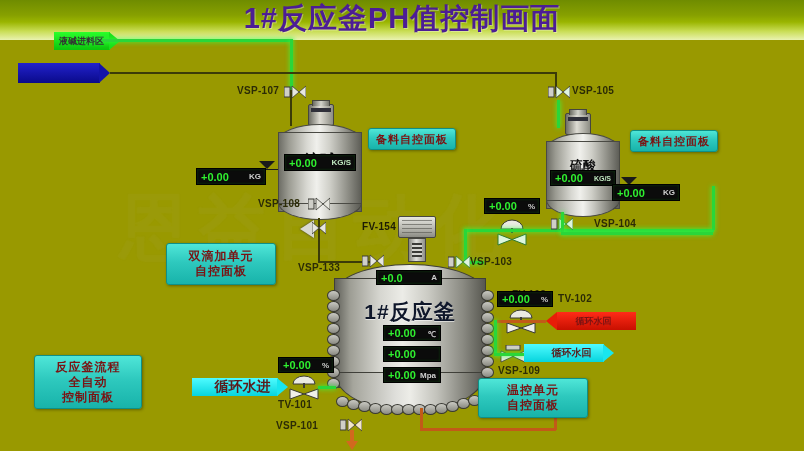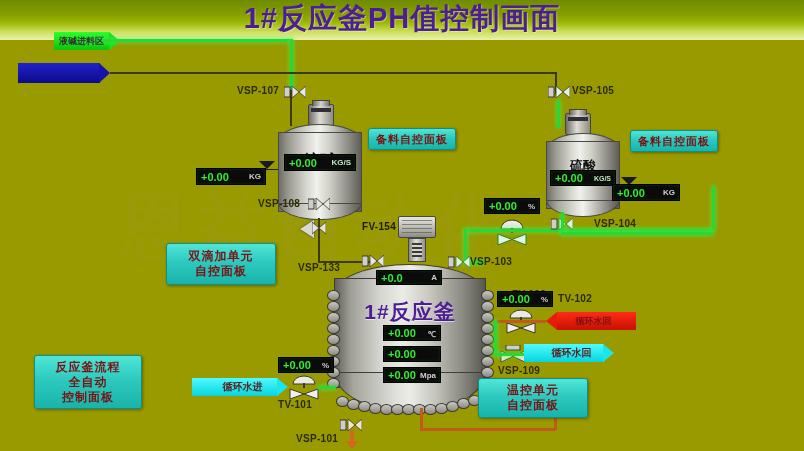--- a/index.html
+++ b/index.html
@@ -159,21 +159,21 @@
     border-radius:0 0 50% 50% / 0 0 100% 100%;
   }
   .coil {
     position:absolute; width:13px; height:11px;
     border:1px solid #3a3a34;
     border-radius:50%;
     background:linear-gradient(180deg,#c9c9c2,#8a8a82);
   }
   .rname {
     position:absolute; left:0; right:0; top:34px;
-    text-align:center; font-size:21px; font-weight:bold; color:#4c1d95;
+    text-align:center; font-size:21px; font-weight:bold; color:#0f172a;
     text-shadow:0 1px 0 rgba(255,255,255,.55);
     letter-spacing:1px;
   }
 
   
   .valve { position:absolute; }
   .valve .bowtie {
     position:absolute; left:0; top:0; width:100%; height:100%;
   }
   .vlabel {
@@ -518,32 +518,32 @@
       <path d="M5 10 A11 8 0 0 1 27 10 Z" fill="#eaeae2" stroke="#3a3a34" stroke-width="1"></path>
       <rect x="15" y="9" width="2" height="5" fill="#3a3a34"></rect>
       <polygon points="2,15 2,25 16,20" fill="#f0efe8" stroke="#3a3a34" stroke-width="1"></polygon>
       <polygon points="30,15 30,25 16,20" fill="#f0efe8" stroke="#3a3a34" stroke-width="1"></polygon>
     </svg>
   </div>
   <div class="vlabel" style="left:278px; top:399px;">TV-101</div>
   <div class="flow-arrow ar-cyan" style="left:192px; top:378px; width:96px; height:18px; justify-content:center;">
     <div class="body"></div>
       <div class="tip"></div>
-    <span class="lbl" style="color:#5a1b1b;font-size:10px;">循环水进</span>
+    <span class="lbl" style="color:#5a1b1b;font-size:14px;">循环水进</span>
   </div>
   <div class="pipe green h" style="left:318px; top:386px; width:18px;"></div>
 
   <div class="valve" style="left:340px; top:417px; width:22px; height:16px;">
     <svg class="bowtie" viewBox="0 0 22 16">
       <rect x="0" y="3" width="6" height="10" fill="#cfcfc8" stroke="#3a3a34"></rect>
       <polygon points="8,2 8,14 15,8" fill="#f3e7c9" stroke="#3a3a34" stroke-width="0.8"></polygon>
       <polygon points="22,2 22,14 15,8" fill="#f3e7c9" stroke="#3a3a34" stroke-width="0.8"></polygon>
     </svg>
   </div>
-  <div class="vlabel" style="left:296px; top:420px;margin-top:13px;">VSP-101</div>
+  <div class="vlabel" style="left:276px; top:420px;">VSP-101</div>
   <div style="position:absolute;left:346px;top:430px;width:12px;height:20px;">
     <svg viewBox="0 0 12 20">
         <rect x="4" y="0" width="4" height="12" fill="#d2691e"></rect>
         <polygon points="0,11 12,11 6,20" fill="#d2691e"></polygon>
       </svg>
   </div>
 
   <div class="pipe orange h" style="left:420px; top:428px; width:136px;"></div>
   <div class="pipe orange v" style="left:420px; top:408px; height:22px;"></div>
   <div class="pipe orange v" style="left:554px; top:396px; height:34px;"></div>

